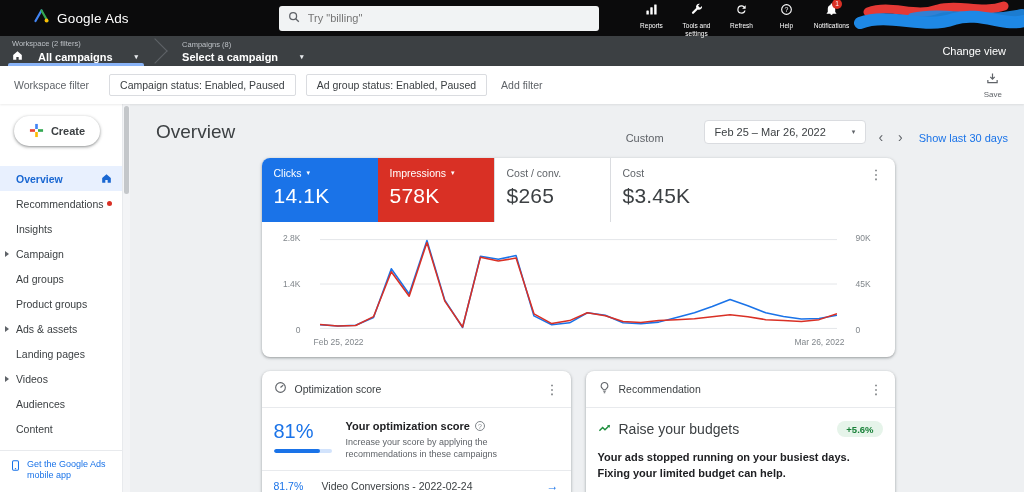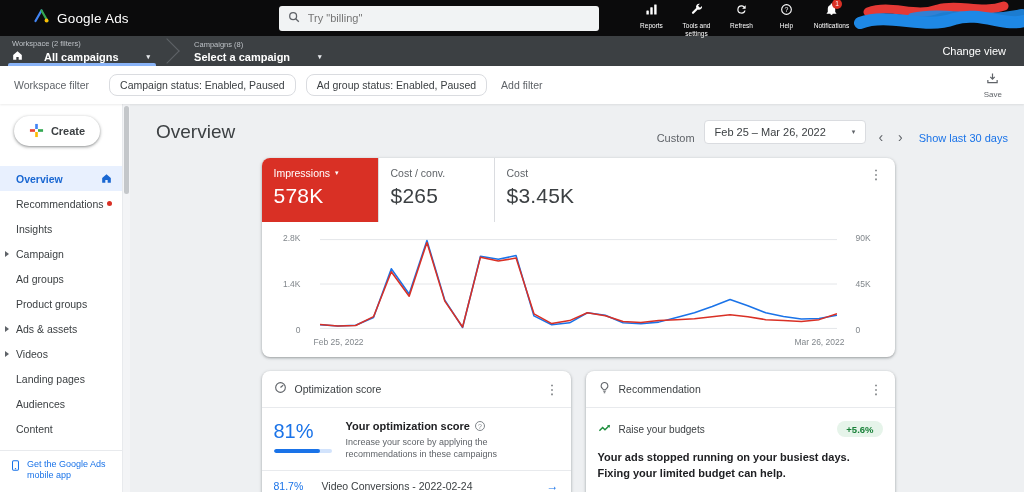--- a/index.html
+++ b/index.html
@@ -19,35 +19,35 @@
   .tb-action { width:45px; display:flex; flex-direction:column; align-items:center; gap:2px; position:relative; cursor:pointer; }
   .tb-action .lbl { font-size:6.5px; color:#fff; text-align:center; line-height:1.25; }
   .badge { position:absolute; top:-3px; right:12px; background:#d93025; color:#fff; font-size:6.5px;
            min-width:10px; height:10px; border-radius:5px; display:flex; align-items:center; justify-content:center; padding:0 2px; }
   .scribble { width:170px; height:34px; position:relative; flex-shrink:0; }
 
   
   .navbar { height:30px; background:#3c4043; display:flex; align-items:stretch; flex-shrink:0; }
   .crumb { display:flex; flex-direction:column; justify-content:center; padding:0 16px 0 12px; position:relative; gap:2px; cursor:pointer; }
   .crumb-sub { font-size:7.5px; color:#bdc1c6; }
-  .crumb-main { font-size:11px; font-weight:700; color:#fff; display:flex; align-items:center; gap:21px; }
+  .crumb-main { font-size:11px; font-weight:700; color:#fff; display:flex; align-items:center; gap:15px; }
   .crumb-caret { font-size:7px; margin-left:7px; color:#e8eaed; }
   .crumb.active::after { content:""; position:absolute; left:8px; right:10px; bottom:0; height:3px;
                          background:#8ab4f8; border-radius:2px 2px 0 0; }
   .crumb-sep { width:16px; position:relative; overflow:visible; }
   .crumb-sep::before { content:""; position:absolute; top:50%; left:-8px; width:17px; height:17px;
                        border-top:1px solid #5f6368; border-right:1px solid #5f6368;
                        transform:translateY(-50%) rotate(45deg); }
   .change-view { margin-left:auto; display:flex; align-items:center; padding-right:18px; font-size:11px; color:#fff; cursor:pointer; }
 
   
   .filterbar { height:38px; background:#fff; display:flex; align-items:center; padding:12px 14px; flex-shrink:0;
                box-shadow:0 1px 2px rgba(0,0,0,.08); position:relative; z-index:2; }
   .filter-label { font-size:10.5px; color:#5f6368; margin-right:20px; }
-  .chip { border:1px solid #dadce0; border-radius:8px; padding:4px 10px; font-size:10.5px; color:#3c4043;
+  .chip { border:1px solid #dadce0; border-radius:2px; padding:4px 10px; font-size:10.5px; color:#3c4043;
           margin-right:10px; cursor:pointer; background:#fff; white-space:nowrap; }
   .add-filter { font-size:10.5px; color:#5f6368; margin-left:4px; cursor:pointer; }
   .save-box { margin-left:auto; display:flex; flex-direction:column; align-items:center; gap:1px; cursor:pointer; padding-right:8px; }
   .save-box .lbl { font-size:8px; color:#5f6368; }
 
   
   .body { flex:1; display:flex; min-height:0; }
   .sidebar { width:122px; background:#fff; display:flex; flex-direction:column; flex-shrink:0; }
   .create-btn { margin:12px 22px 12px 14px; height:30px; border-radius:16px; background:#fff;
                 box-shadow:0 1px 2px rgba(60,64,67,.35), 0 1px 3px 1px rgba(60,64,67,.2);
@@ -66,21 +66,21 @@
   .sb-scroll { width:8px; background:#f3f4f6; flex-shrink:0; position:relative; border-left:1px solid #e8eaed; }
   .sb-scroll .thumb { position:absolute; top:2px; left:1px; width:5px; height:88px; background:#c4c7ca; border-radius:3px; }
 
   
   .content { flex:1; display:flex; flex-direction:column; padding:12px 16px 0 18px; min-width:0; }
   .content-header { display:flex; align-items:center; height:32px; flex-shrink:0; }
   .page-title { font-size:19px; color:#3c4043; font-weight:400; margin-left:8px; }
   .date-controls { margin-left:auto; display:flex; align-items:flex-end; gap:9px; }
   .date-custom { font-size:11px; color:#5f6368; }
   .date-box { background:#fff; border:1px solid #dadce0; border-radius:4px; padding:5px 10px; font-size:11px;
-              color:#3c4043; display:flex; align-items:center; gap:26px; cursor:pointer; }
+              color:#3c4043; display:flex; align-items:center; gap:26px; cursor:pointer;margin-left:31px; }
   .date-box .caret { font-size:7px; color:#5f6368; }
   .chev { font-size:14px; color:#5f6368; cursor:pointer; padding:0 3px; line-height:1; }
   .show-last { font-size:11px; color:#1a73e8; font-weight:500; cursor:pointer; margin-left:4px; white-space:nowrap; }
   .cards-col { width:633px; margin:10px auto 0; display:flex; flex-direction:column; flex-shrink:0; }
 
   
   .metric-card { background:#fff; border-radius:8px; overflow:hidden;
                  box-shadow:0 1px 2px rgba(60,64,67,.3), 0 1px 3px 1px rgba(60,64,67,.15); }
   .metrics-row { display:flex; position:relative; }
   .metric { width:116px; height:64px; padding:9px 12px; cursor:pointer; flex-shrink:0; }
@@ -118,21 +118,21 @@
   .opt-bar .fill { position:absolute; left:0; top:0; bottom:0; background:#1a73e8; border-radius:2px; }
   .opt-right { flex:1; }
   .opt-headline { font-size:11px; color:#202124; font-weight:700; display:flex; gap:5px; align-items:center; }
   .opt-desc { font-size:9px; color:#5f6368; margin-top:4px; line-height:1.35; }
   .opt-row { display:flex; align-items:center; padding:8px 12px; border-top:1px solid #e8eaed; font-size:10.5px; }
   .opt-row .pct { color:#1a73e8; width:48px; flex-shrink:0; }
   .opt-row .lbl { color:#3c4043; flex:1; }
   .opt-row .go { color:#1a73e8; font-size:12px; cursor:pointer; }
   .rec-body { padding:12px; }
   .rec-top { display:flex; align-items:center; gap:8px; }
-  .rec-name { font-size:10px; color:#3c4043; }
+  .rec-name { font-size:14px; color:#3c4043; }
   .rec-badge { margin-left:auto; font-size:9.5px; color:#188038; background:#e6f4ea; border-radius:10px;
                padding:2.5px 9px; font-weight:700; }
   .rec-headline { font-size:11px; font-weight:700; color:#202124; margin-top:12px; line-height:1.45; }
   .qmark { width:10px; height:10px; border:1px solid #80868b; border-radius:50%; color:#80868b; font-size:7px;
            display:inline-flex; align-items:center; justify-content:center; flex-shrink:0; font-weight:400; }
 </style>
 </head>
 <body>
 
 <div id="app">
@@ -284,25 +284,25 @@
             <span>Ad groups</span>
           </div>
           <div class="nav-item">
             <span>Product groups</span>
           </div>
           <div class="nav-item">
             <span class="arrow"></span>
             <span>Ads &amp; assets</span>
           </div>
           <div class="nav-item">
+            <span>Landing pages</span>
+          </div>
+          <div class="nav-item">
             <span class="arrow"></span>
             <span>Videos</span>
-          </div>
-          <div class="nav-item">
-            <span>Landing pages</span>
           </div>
           <div class="nav-item">
             <span>Audiences</span>
           </div>
           <div class="nav-item">
             <span>Content</span>
           </div>
         </div>
       <div class="sidebar-footer">
         <span>
@@ -331,20 +331,27 @@
           <span class="chev">›</span>
           <span class="show-last">Show last 30 days</span>
         </div>
       </div>
 
       <div class="cards-col">
 
         <section class="metric-card">
           <div class="metrics-row">
             <span class="kebab">⋮</span>
+          <div class="metric colored" style="background: rgb(26, 115, 232);">
+                <div class="m-label">
+                  <span>Clicks</span>
+                  <span class="m-caret">▾</span>
+                </div>
+                <div class="m-value">14.1K</div>
+              </div>
               <div class="metric colored" style="background: rgb(217, 48, 37);">
                 <div class="m-label">
                   <span>Impressions</span>
                   <span class="m-caret">▾</span>
                 </div>
                 <div class="m-value">578K</div>
               </div>
               <div class="metric plain">
                 <div class="m-label">
                   <span>Cost / conv.</span>

